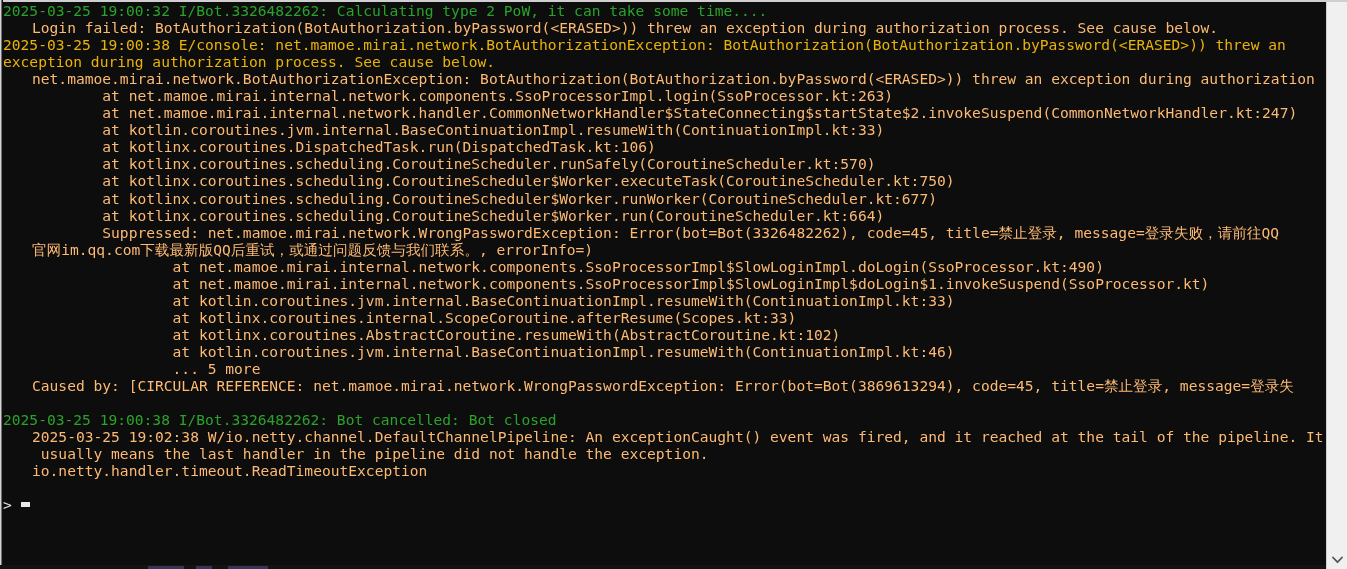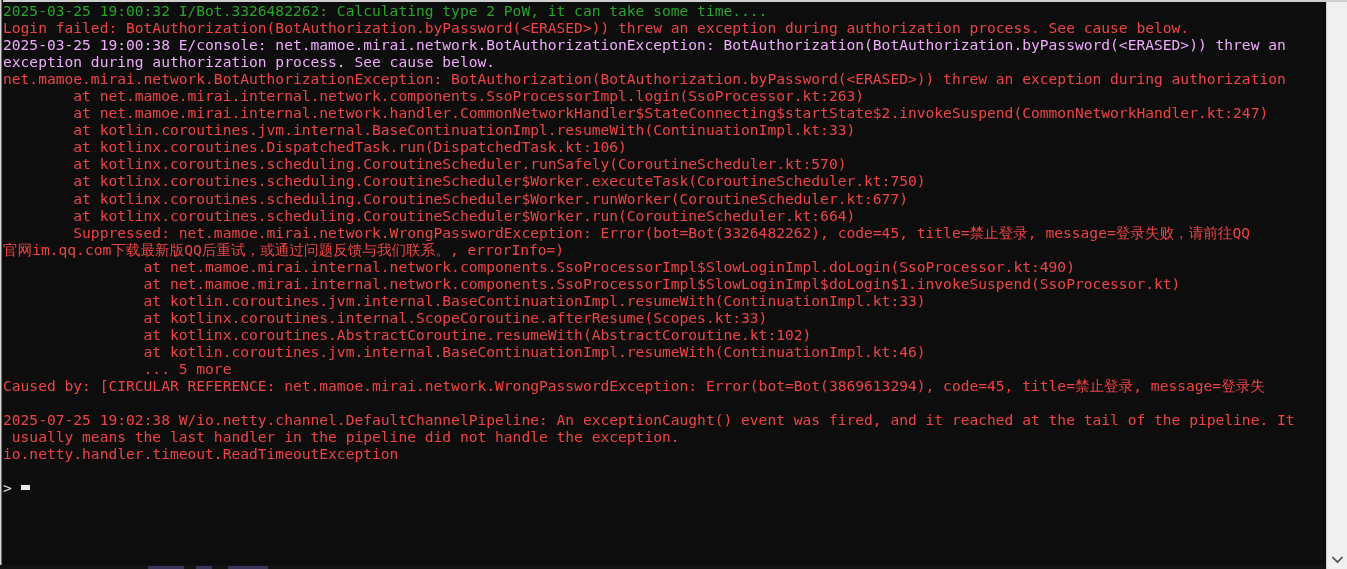--- a/index.html
+++ b/index.html
@@ -41,22 +41,22 @@
   }
   .line {
     font-size: 14.6px;
     line-height: 17.05px;
     white-space: pre;
     letter-spacing: 0px;
     color: #e8e8e8;
     height: 17.05px;
   }
   .line.c-green  { color: #2ba32b; }
-  .line.c-red    { color: #f0abfc; }
-  .line.c-white  { color: #ef4444; }
+  .line.c-red    { color: #eab308; }
+  .line.c-white  { color: #fdba74; padding-left: 29px; }
   .line.c-blank  { color: transparent; }
 
   
   .scrollbar {
     position: absolute;
     right: 0;
     top: 2px;
     width: 21px;
     height: 567px;
     background: #f0f0f0;
@@ -153,21 +153,22 @@
       <div class="line c-white">官网im.qq.com下载最新版QQ后重试，或通过问题反馈与我们联系。, errorInfo=)</div>
       <div class="line c-white">                at net.mamoe.mirai.internal.network.components.SsoProcessorImpl$SlowLoginImpl.doLogin(SsoProcessor.kt:490)</div>
       <div class="line c-white">                at net.mamoe.mirai.internal.network.components.SsoProcessorImpl$SlowLoginImpl$doLogin$1.invokeSuspend(SsoProcessor.kt)</div>
       <div class="line c-white">                at kotlin.coroutines.jvm.internal.BaseContinuationImpl.resumeWith(ContinuationImpl.kt:33)</div>
       <div class="line c-white">                at kotlinx.coroutines.internal.ScopeCoroutine.afterResume(Scopes.kt:33)</div>
       <div class="line c-white">                at kotlinx.coroutines.AbstractCoroutine.resumeWith(AbstractCoroutine.kt:102)</div>
       <div class="line c-white">                at kotlin.coroutines.jvm.internal.BaseContinuationImpl.resumeWith(ContinuationImpl.kt:46)</div>
       <div class="line c-white">                ... 5 more</div>
       <div class="line c-white">Caused by: [CIRCULAR REFERENCE: net.mamoe.mirai.network.WrongPasswordException: Error(bot=Bot(3869613294), code=45, title=禁止登录, message=登录失</div>
       <div class="line c-blank"> </div>
-      <div class="line c-white">2025-07-25 19:02:38 W/io.netty.channel.DefaultChannelPipeline: An exceptionCaught() event was fired, and it reached at the tail of the pipeline. It</div>
+      <div class="line c-green">2025-03-25 19:00:38 I/Bot.3326482262: Bot cancelled: Bot closed</div>
+      <div class="line c-white">2025-03-25 19:02:38 W/io.netty.channel.DefaultChannelPipeline: An exceptionCaught() event was fired, and it reached at the tail of the pipeline. It</div>
       <div class="line c-white"> usually means the last handler in the pipeline did not handle the exception.</div>
       <div class="line c-white">io.netty.handler.timeout.ReadTimeoutException</div>
       <div class="line c-blank"> </div>
       <div class="prompt-row">
         <span class="prompt-sym">&gt;</span>
         <span class="prompt-sym"></span>
         <span class="cursor"></span>
       </div>
     </div>
 

